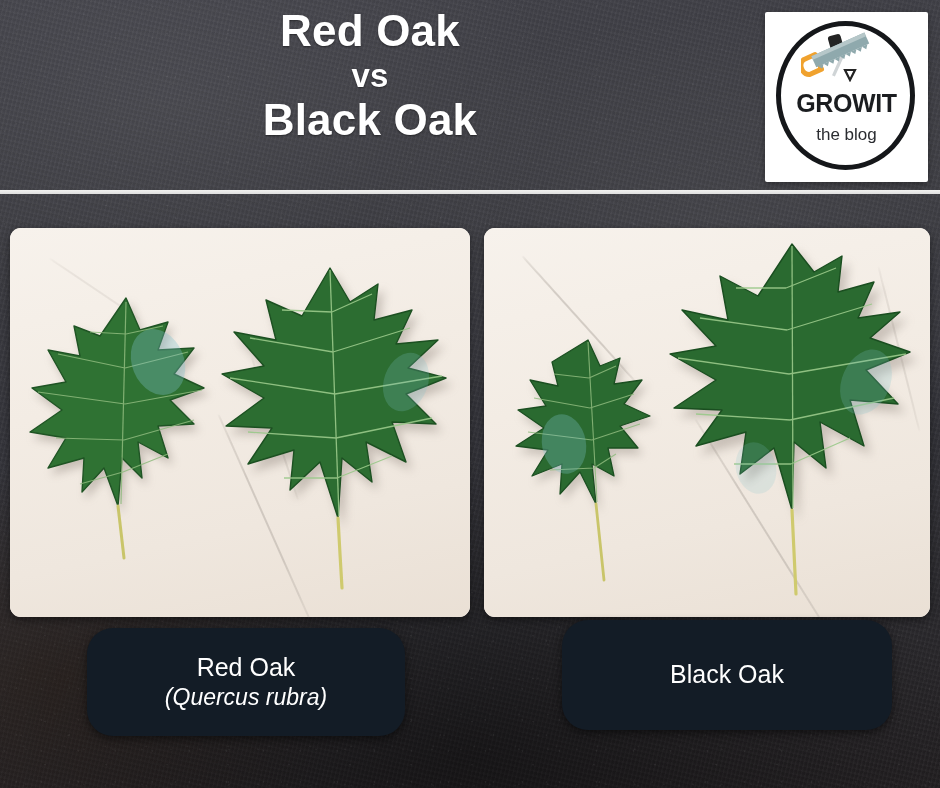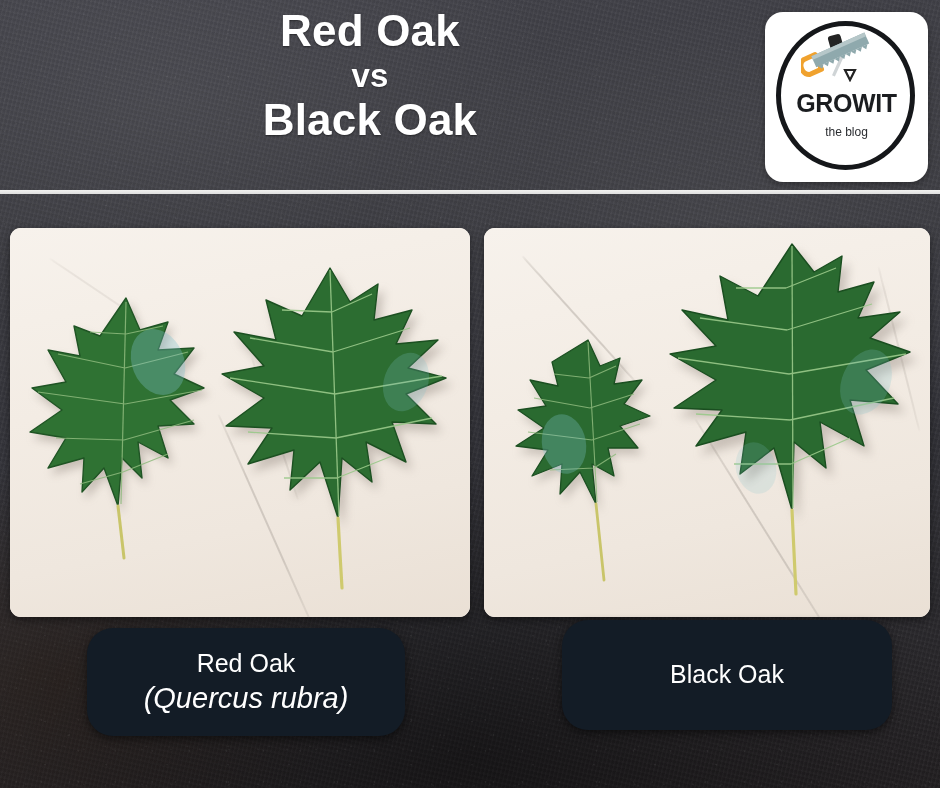--- a/index.html
+++ b/index.html
@@ -74,21 +74,21 @@
     height: 4px;
     background: linear-gradient(180deg,#f2f2f0,#dedede);
   }
 
   
   #logo-card {
     position: absolute;
     left: 765px; top: 12px;
     width: 163px; height: 170px;
     background: #ffffff;
-    border-radius: 18px;
+    border-radius: 2px;
     box-shadow: 0 2px 6px rgba(0,0,0,.35);
   }
   #logo-ring {
     position: absolute;
     left: 11px; top: 9px;
     width: 139px; height: 149px;
     border: 5px solid #15171a;
     border-radius: 50%;
     box-sizing: border-box;
   }
@@ -105,21 +105,21 @@
   }
   .logo-word {
     font-weight: bold;
     font-size: 25px;
     line-height: 1.02;
     color: #1b1d20;
     letter-spacing: -0.4px;
   }
   #logo-tag {
     margin-top: 8px;
-    font-size: 12px;
+    font-size: 17px;
     color: #2a2c30;
   }
 
   
   .photo {
     position: absolute;
     top: 228px;
     height: 389px;
     border-radius: 11px;
     overflow: hidden;
@@ -155,21 +155,21 @@
     text-align: center;
     box-shadow: 0 3px 8px rgba(0,0,0,.5);
     display: flex;
     flex-direction: column;
     justify-content: center;
   }
   #caption-left  { left: 87px;  top: 628px; width: 318px; height: 108px; }
   #caption-right { left: 562px; top: 620px; width: 330px; height: 110px; }
 
   .caption-common { font-size: 25px; line-height: 1.25; }
-  .caption-latin  { font-size: 29px; font-style: italic; line-height: 1.25; }
+  .caption-latin  { font-size: 23px; font-style: italic; line-height: 1.25; }
 </style>
 </head>
 <body>
 
 <div id="infographic">
 
   <div id="grain"></div>
 
   <div id="header">
     <div id="title-block">

